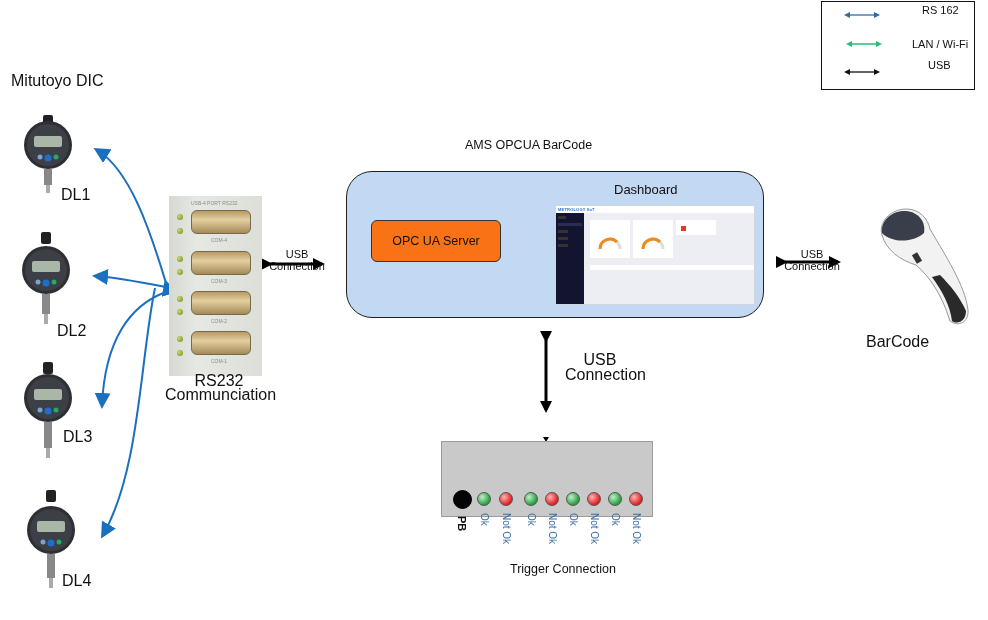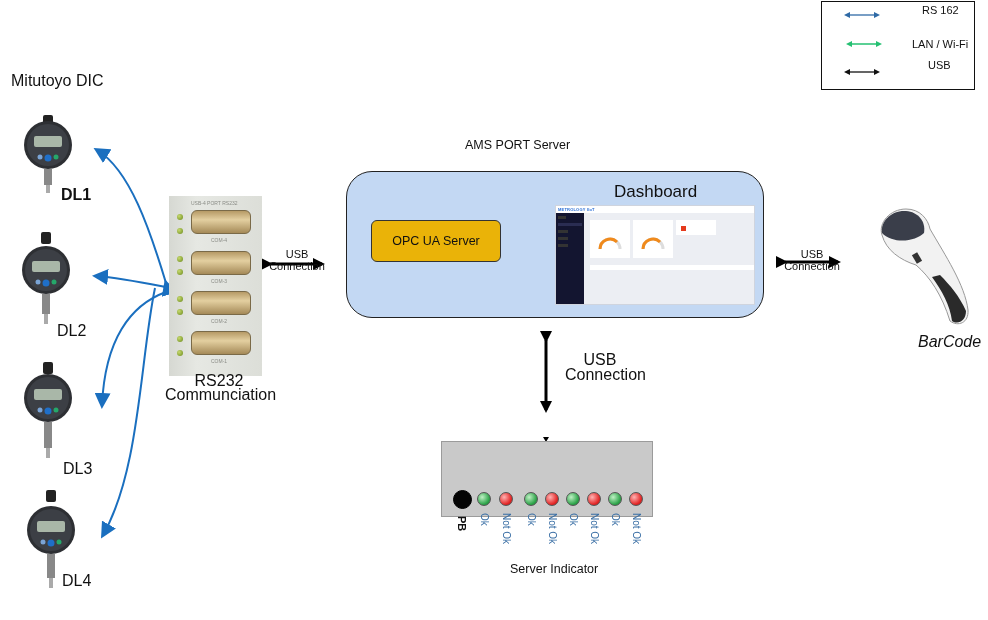--- a/index.html
+++ b/index.html
@@ -4,21 +4,21 @@
 <style>
   html,body{margin:0;padding:0;background:#fff;}
   body{width:988px;height:620px;position:relative;overflow:hidden;font-family:"Liberation Sans",sans-serif;color:#111;}
   .abs{position:absolute;}
   .lbl{font-size:16px;white-space:nowrap;}
   .lbl-c{text-align:center;}
   svg.overlay{position:absolute;left:0;top:0;}
   .legend{left:821px;top:1px;width:154px;height:89px;border:1.5px solid #111;background:#fff;box-sizing:border-box;}
   .legend .lt{position:absolute;font-size:11px;}
   .server-box{left:346px;top:171px;width:418px;height:147px;background:#c3d8f3;border:1.5px solid #222;border-radius:26px;box-sizing:border-box;}
-  .opc-box{left:371px;top:220px;width:130px;height:42px;background:#eab308;border:1px solid #333;border-radius:6px;box-sizing:border-box;display:flex;align-items:center;justify-content:center;font-size:12.5px;}
+  .opc-box{left:371px;top:220px;width:130px;height:42px;background:#f97316;border:1px solid #333;border-radius:6px;box-sizing:border-box;display:flex;align-items:center;justify-content:center;font-size:12.5px;}
   .dash{left:555px;top:205px;width:200px;height:100px;background:#eceef3;border:1px solid #cfd4de;box-sizing:border-box;overflow:hidden;}
   .dash .topbar{position:absolute;left:0;top:0;right:0;height:7px;background:#fff;}
   .dash .brand{position:absolute;left:2px;top:1px;font-size:4px;color:#2b6fd6;font-weight:bold;letter-spacing:0.2px;}
   .dash .side{position:absolute;left:0;top:7px;width:28px;bottom:0;background:#131530;}
   .dash .side div{position:absolute;left:2px;height:3px;font-size:3px;color:#889;}
   .dash .card{position:absolute;background:#fff;}
   .dash .gauge{position:absolute;width:24px;height:12px;}
   .dash .sq{position:absolute;width:5px;height:5px;background:#e53a1d;}
   .panel-rs{left:169px;top:196px;width:93px;height:180px;background:linear-gradient(90deg,#d6d8d2,#e6e8e3 30%,#dcded8);}
   .port{position:absolute;left:22px;width:58px;height:22px;border-radius:6px;background:linear-gradient(#b69a66,#e3cfa0 40%,#a58a58);border:1px solid #7a6a48;}
@@ -91,21 +91,21 @@
     <circle cx="26" cy="30" r="24" fill="#2d2f33"></circle>
     <circle cx="26" cy="30" r="21" fill="#3c3f45"></circle>
     <rect x="12" y="21" width="28" height="11" rx="2" fill="#a9b7a8"></rect>
     <circle cx="18" cy="42" r="2.5" fill="#7aa4d6"></circle>
       <circle cx="26" cy="43" r="3.5" fill="#1f6fc8"></circle>
       <circle cx="34" cy="42" r="2.5" fill="#25a86a"></circle>
     <rect x="22" y="54" width="8" height="16" fill="#888"></rect>
       <rect x="24" y="70" width="4" height="8" fill="#aaa"></rect>
   </svg>
 </div>
-<div class="abs lbl" style="left:61px;top:186px;font-weight:bold;">DL1</div>
+<div class="abs lbl" style="left:61px;top:186px;">DL1</div>
 
 <div class="dic" style="left:20px;top:232px;">
   <svg width="52" height="96">
     <rect x="21" y="0" width="10" height="12" rx="2" fill="#222"></rect>
     <circle cx="26" cy="38" r="24" fill="#2d2f33"></circle>
     <circle cx="26" cy="38" r="21" fill="#3c3f45"></circle>
     <rect x="12" y="29" width="28" height="11" rx="2" fill="#a9b7a8"></rect>
     <circle cx="18" cy="50" r="2.5" fill="#7aa4d6"></circle>
       <circle cx="26" cy="51" r="3.5" fill="#1f6fc8"></circle>
       <circle cx="34" cy="50" r="2.5" fill="#25a86a"></circle>
@@ -121,21 +121,21 @@
     <circle cx="26" cy="36" r="24" fill="#2d2f33"></circle>
     <circle cx="26" cy="36" r="21" fill="#3c3f45"></circle>
     <rect x="12" y="27" width="28" height="11" rx="2" fill="#a9b7a8"></rect>
     <circle cx="18" cy="48" r="2.5" fill="#7aa4d6"></circle>
       <circle cx="26" cy="49" r="3.5" fill="#1f6fc8"></circle>
       <circle cx="34" cy="48" r="2.5" fill="#25a86a"></circle>
     <rect x="22" y="60" width="8" height="26" fill="#888"></rect>
       <rect x="24" y="86" width="4" height="10" fill="#aaa"></rect>
   </svg>
 </div>
-<div class="abs lbl" style="left:63px;top:460px;">DL3</div>
+<div class="abs lbl" style="left:63px;top:428px;">DL3</div>
 
 <div class="dic" style="left:25px;top:490px;">
   <svg width="52" height="100">
     <rect x="21" y="0" width="10" height="12" rx="2" fill="#222"></rect>
     <circle cx="26" cy="40" r="24" fill="#2d2f33"></circle>
     <circle cx="26" cy="40" r="21" fill="#3c3f45"></circle>
     <rect x="12" y="31" width="28" height="11" rx="2" fill="#a9b7a8"></rect>
     <circle cx="18" cy="52" r="2.5" fill="#7aa4d6"></circle>
       <circle cx="26" cy="53" r="3.5" fill="#1f6fc8"></circle>
       <circle cx="34" cy="52" r="2.5" fill="#25a86a"></circle>
@@ -167,24 +167,24 @@
 <div class="abs lbl lbl-c" style="left:165px;top:374px;width:108px;line-height:14px;">
   <div>RS232</div>
   <div>Communciation</div>
 </div>
 
 <div class="abs lbl lbl-c" style="left:262px;top:248px;width:70px;line-height:12px;font-size:11px;">
   <div>USB</div>
   <div>Connection</div>
 </div>
 
-<div class="abs lbl" style="left:465px;top:138px;font-size:12.5px;">AMS PORT Server</div>
+<div class="abs lbl" style="left:465px;top:138px;font-size:12.5px;">AMS OPCUA BarCode</div>
 <div class="abs server-box"></div>
 <div class="abs opc-box">OPC UA Server</div>
-<div class="abs lbl" style="left:614px;top:182px;font-size:17px;">Dashboard</div>
+<div class="abs lbl" style="left:614px;top:182px;font-size:13px;">Dashboard</div>
 
 <div class="abs dash">
   <div class="topbar"></div>
   <div class="brand">METROLOGY IIoT</div>
   <div class="side">
     <div style="top:3px;width:8px;background:#333;"></div>
     <div style="top:10px;width:24px;background:#2a2d52;"></div>
     <div style="top:17px;width:10px;background:#333;"></div>
     <div style="top:24px;width:10px;background:#333;"></div>
     <div style="top:31px;width:10px;background:#333;"></div>
@@ -211,21 +211,21 @@
   <div>USB</div>
   <div>Connection</div>
 </div>
 
 <svg class="abs" style="left:870px;top:205px;" width="110" height="125">
   <path d="M12,30 C8,18 20,4 36,4 C50,4 58,14 60,24 C75,50 95,80 98,105 C99,118 88,122 80,116 C72,90 60,72 46,60 C30,55 16,45 12,30 Z" fill="#f2f2f2" stroke="#999" stroke-width="1"></path>
   <path d="M12,28 C10,16 22,5 36,6 C48,7 56,16 54,28 C46,36 24,40 12,28 Z" fill="#3a3e4a"></path>
   <path d="M62,72 C72,86 80,100 82,116 C88,120 96,116 96,106 C90,92 80,80 70,70 Z" fill="#2a2a2a"></path>
   <rect x="44" y="48" width="6" height="10" fill="#333" transform="rotate(-30 47 53)"></rect>
 </svg>
-<div class="abs lbl" style="left:918px;top:333px;font-style:italic;">BarCode</div>
+<div class="abs lbl" style="left:866px;top:333px;">BarCode</div>
 
 <div class="abs lbl lbl-c" style="left:565px;top:352px;width:70px;line-height:15px;">
   <div>USB</div>
   <div>Connection</div>
 </div>
 
 <div class="abs trigger-box">
   <div class="lamp black" style="left:11px;top:48px;"></div>
   <div class="vlbl pb" style="left:14px;top:74px;">PB</div>
 
@@ -246,13 +246,13 @@
 
   <div class="lamp red" style="left:145px;top:50px;"></div>
   <div class="vlbl" style="left:147px;top:71px;">Not Ok</div>
 
   <div class="lamp green" style="left:166px;top:50px;"></div>
   <div class="vlbl" style="left:168px;top:71px;">Ok</div>
 
   <div class="lamp red" style="left:187px;top:50px;"></div>
   <div class="vlbl" style="left:189px;top:71px;">Not Ok</div>
 </div>
-<div class="abs lbl" style="left:510px;top:562px;font-size:12.5px;">Server Indicator</div>
+<div class="abs lbl" style="left:510px;top:562px;font-size:12.5px;">Trigger Connection</div>
 
 </body></html>

